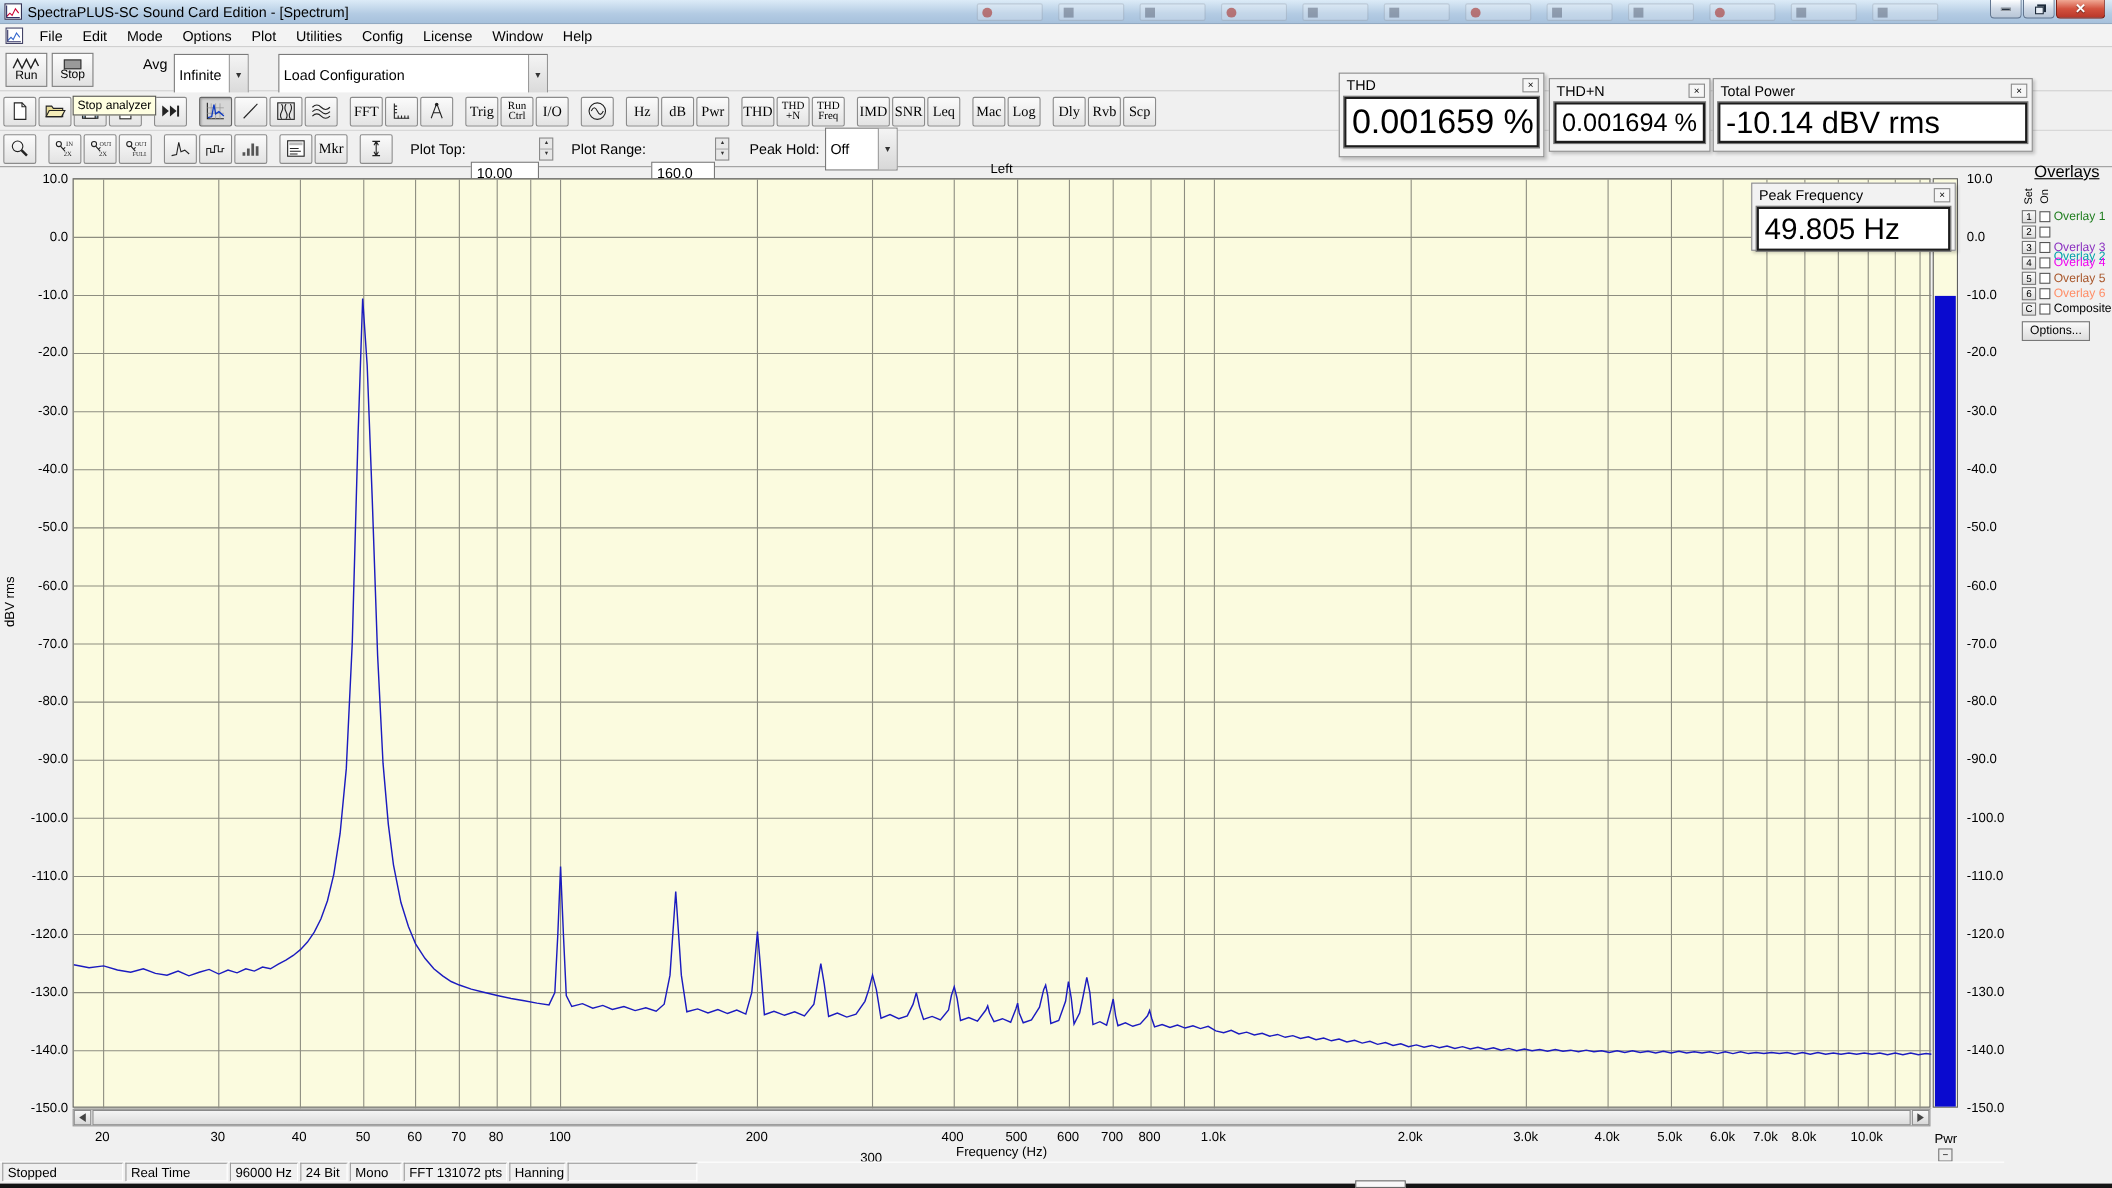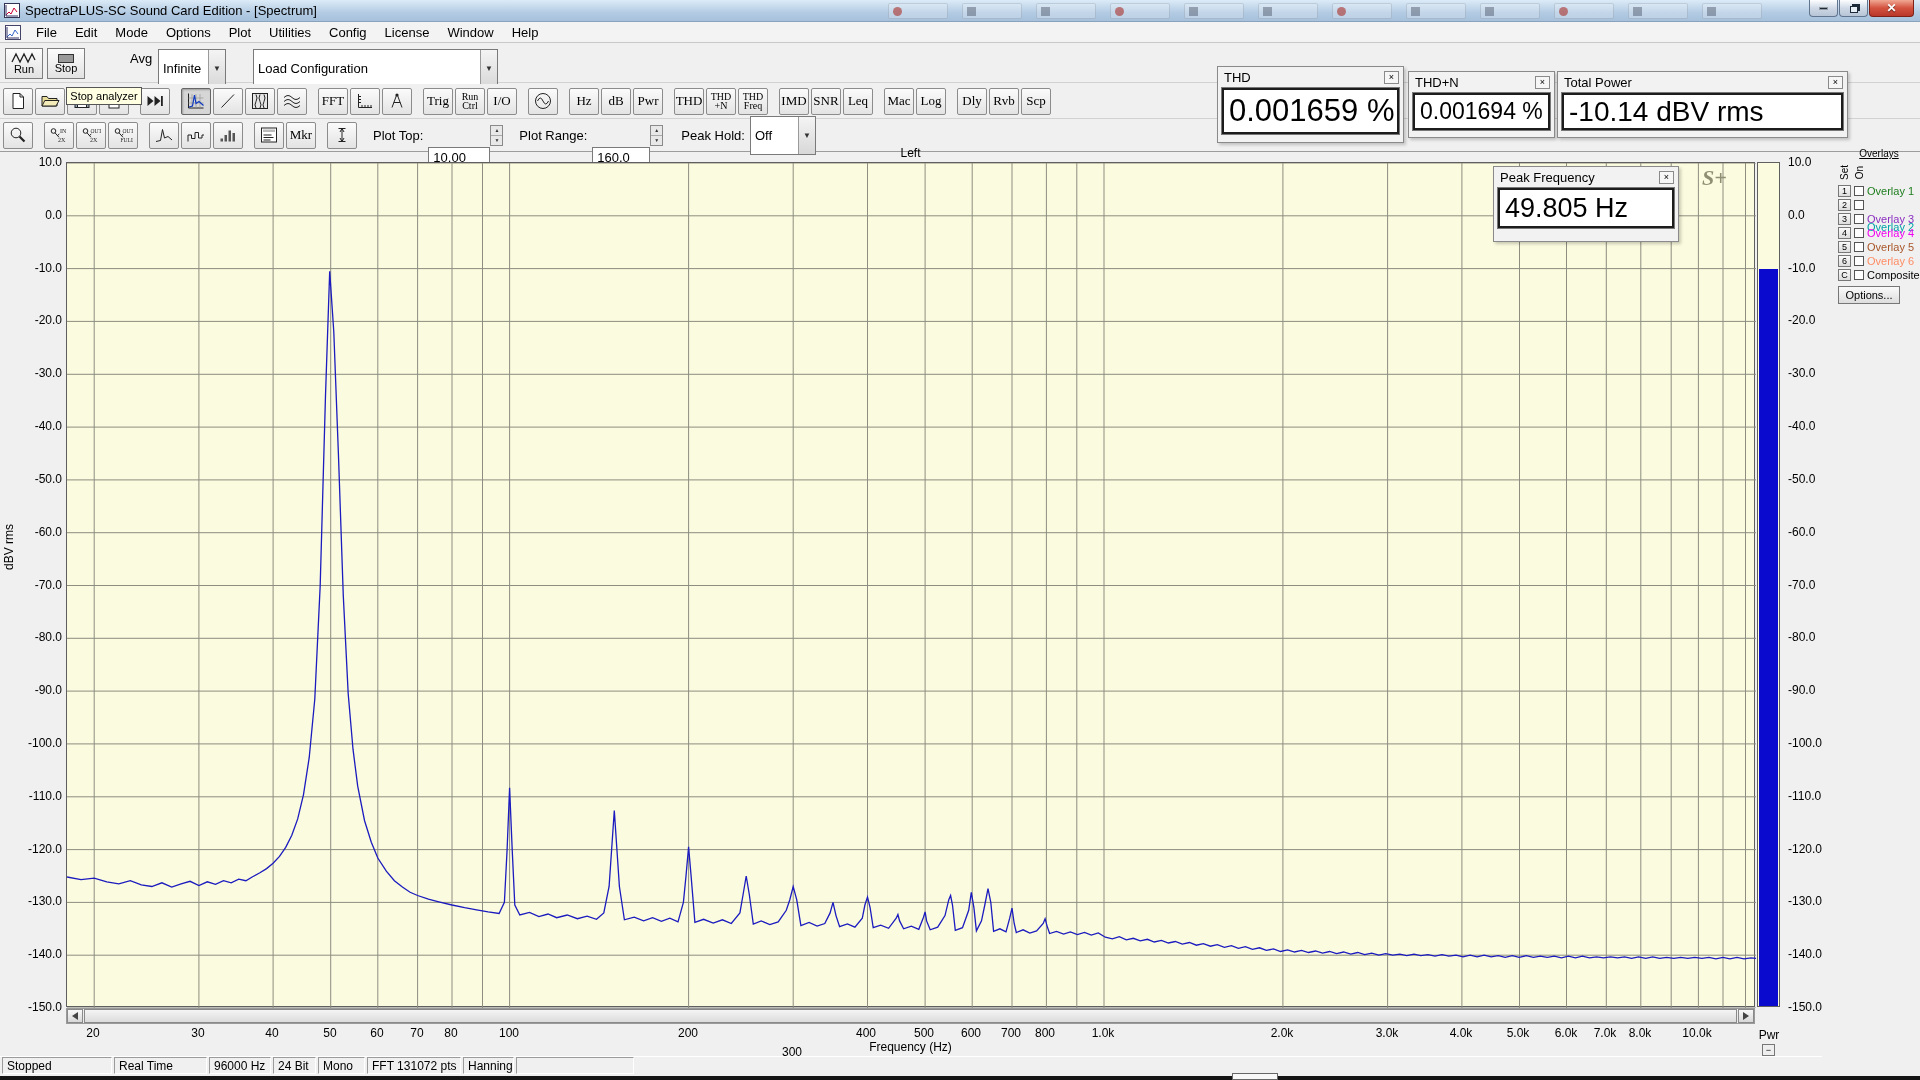--- a/index.html
+++ b/index.html
@@ -86,21 +86,21 @@
   .hscroll { position:absolute; left:66px; top:1008px; width:1689px; height:16px; background:#ececec; border:1px solid #9a9a9a; display:flex; }
   .sb-arrow { width:16px; height:14px; background:linear-gradient(#f8f8f8,#d8d8d8); border:1px solid #8a8a8a; flex:none;
     display:flex; align-items:center; justify-content:center; }
   .sb-thumb { flex:1; background:linear-gradient(#f4f4f4,#dcdcdc); border:1px solid #8a8a8a; margin:0 1px; }
   .tri { width:0; height:0; border-style:solid; }
   .tri.left { border-width:4px 6px 4px 0; border-color:transparent #444 transparent transparent; }
   .tri.right { border-width:4px 0 4px 6px; border-color:transparent transparent transparent #444; }
 
   
   .overlays { position:absolute; left:1838px; top:148px; width:82px; z-index:30; }
-  .ov-title { font-size:10px; text-decoration:underline; text-align:center; margin-bottom:1px; }
+  .ov-title { font-size:15px; text-decoration:underline; text-align:center; margin-bottom:1px; }
   .ov-cols { position:relative; height:24px; }
   .ov-col { position:absolute; font-size:10px; transform:rotate(-90deg); transform-origin:center; white-space:nowrap; }
   .ov-row { display:flex; align-items:center; height:14px; margin-bottom:0px; }
   .ov-btn { width:13px; height:12px; border:1px solid #777; background:linear-gradient(#fafafa,#ddd); font-size:9px; line-height:10px;
     text-align:center; flex:none; }
   .ov-chk { width:10px; height:10px; border:1px solid #555; background:#fff; margin:0 3px 0 3px; flex:none; }
   .ov-lbl { font-size:11px; white-space:nowrap; }
   .ov-options { margin-top:4px; width:62px; height:18px; border:1px solid #777; background:linear-gradient(#fafafa,#ddd);
     font-size:11px; text-align:center; line-height:16px; }
 
@@ -468,21 +468,21 @@
     </div>
   <div class="fp-value" style="height:37px;font-size:23px;">0.001694 %</div>
 </div>
 <div class="float-panel" style="left:1557px; top:71px; width:291px; height:67px;">
   <div class="fp-head">
       <span>Total Power</span>
     <span class="fp-close">×</span>
     </div>
   <div class="fp-value" style="height:37px;font-size:28px;">-10.14 dBV rms</div>
 </div>
-<div class="float-panel" style="left:1493px; top:166px; width:186px; height:76px;">
+<div class="float-panel" style="left:1592px; top:166px; width:186px; height:62px;">
   <div class="fp-head">
       <span>Peak Frequency</span>
     <span class="fp-close">×</span>
     </div>
   <div class="fp-value" style="height:40px;font-size:27px;">49.805 Hz</div>
 </div>
 
 <div class="channel-label">Left</div>
 <div class="ylabel-rot">dBV rms</div>
 <div class="plot-frame" id="plot-frame">

